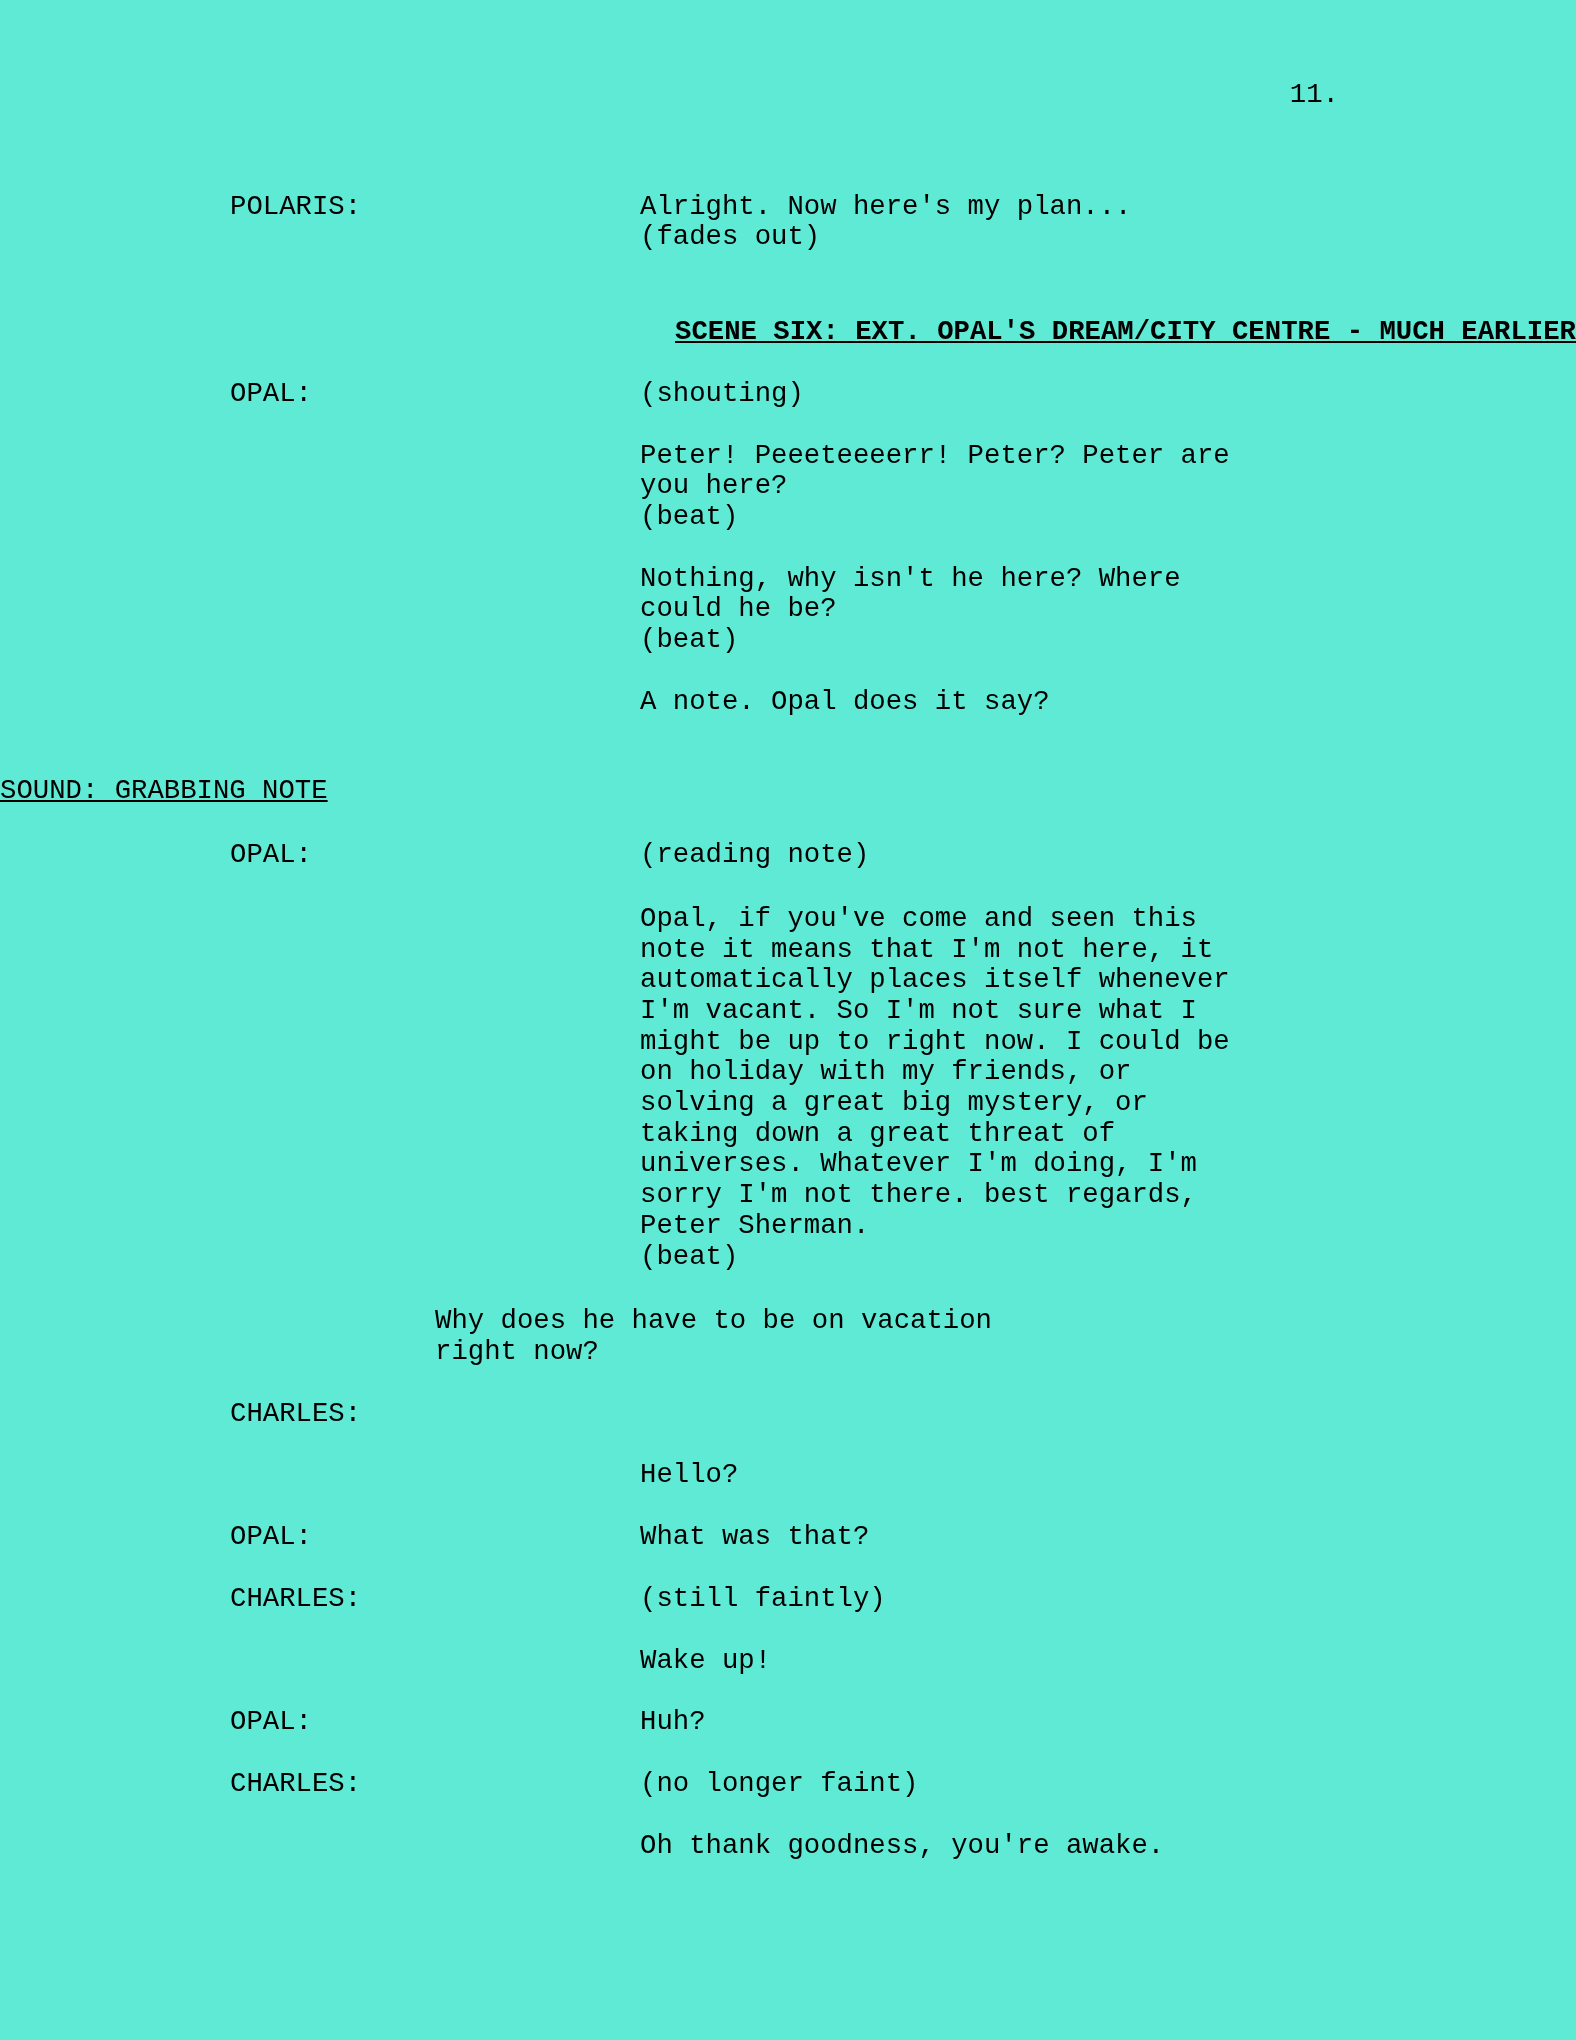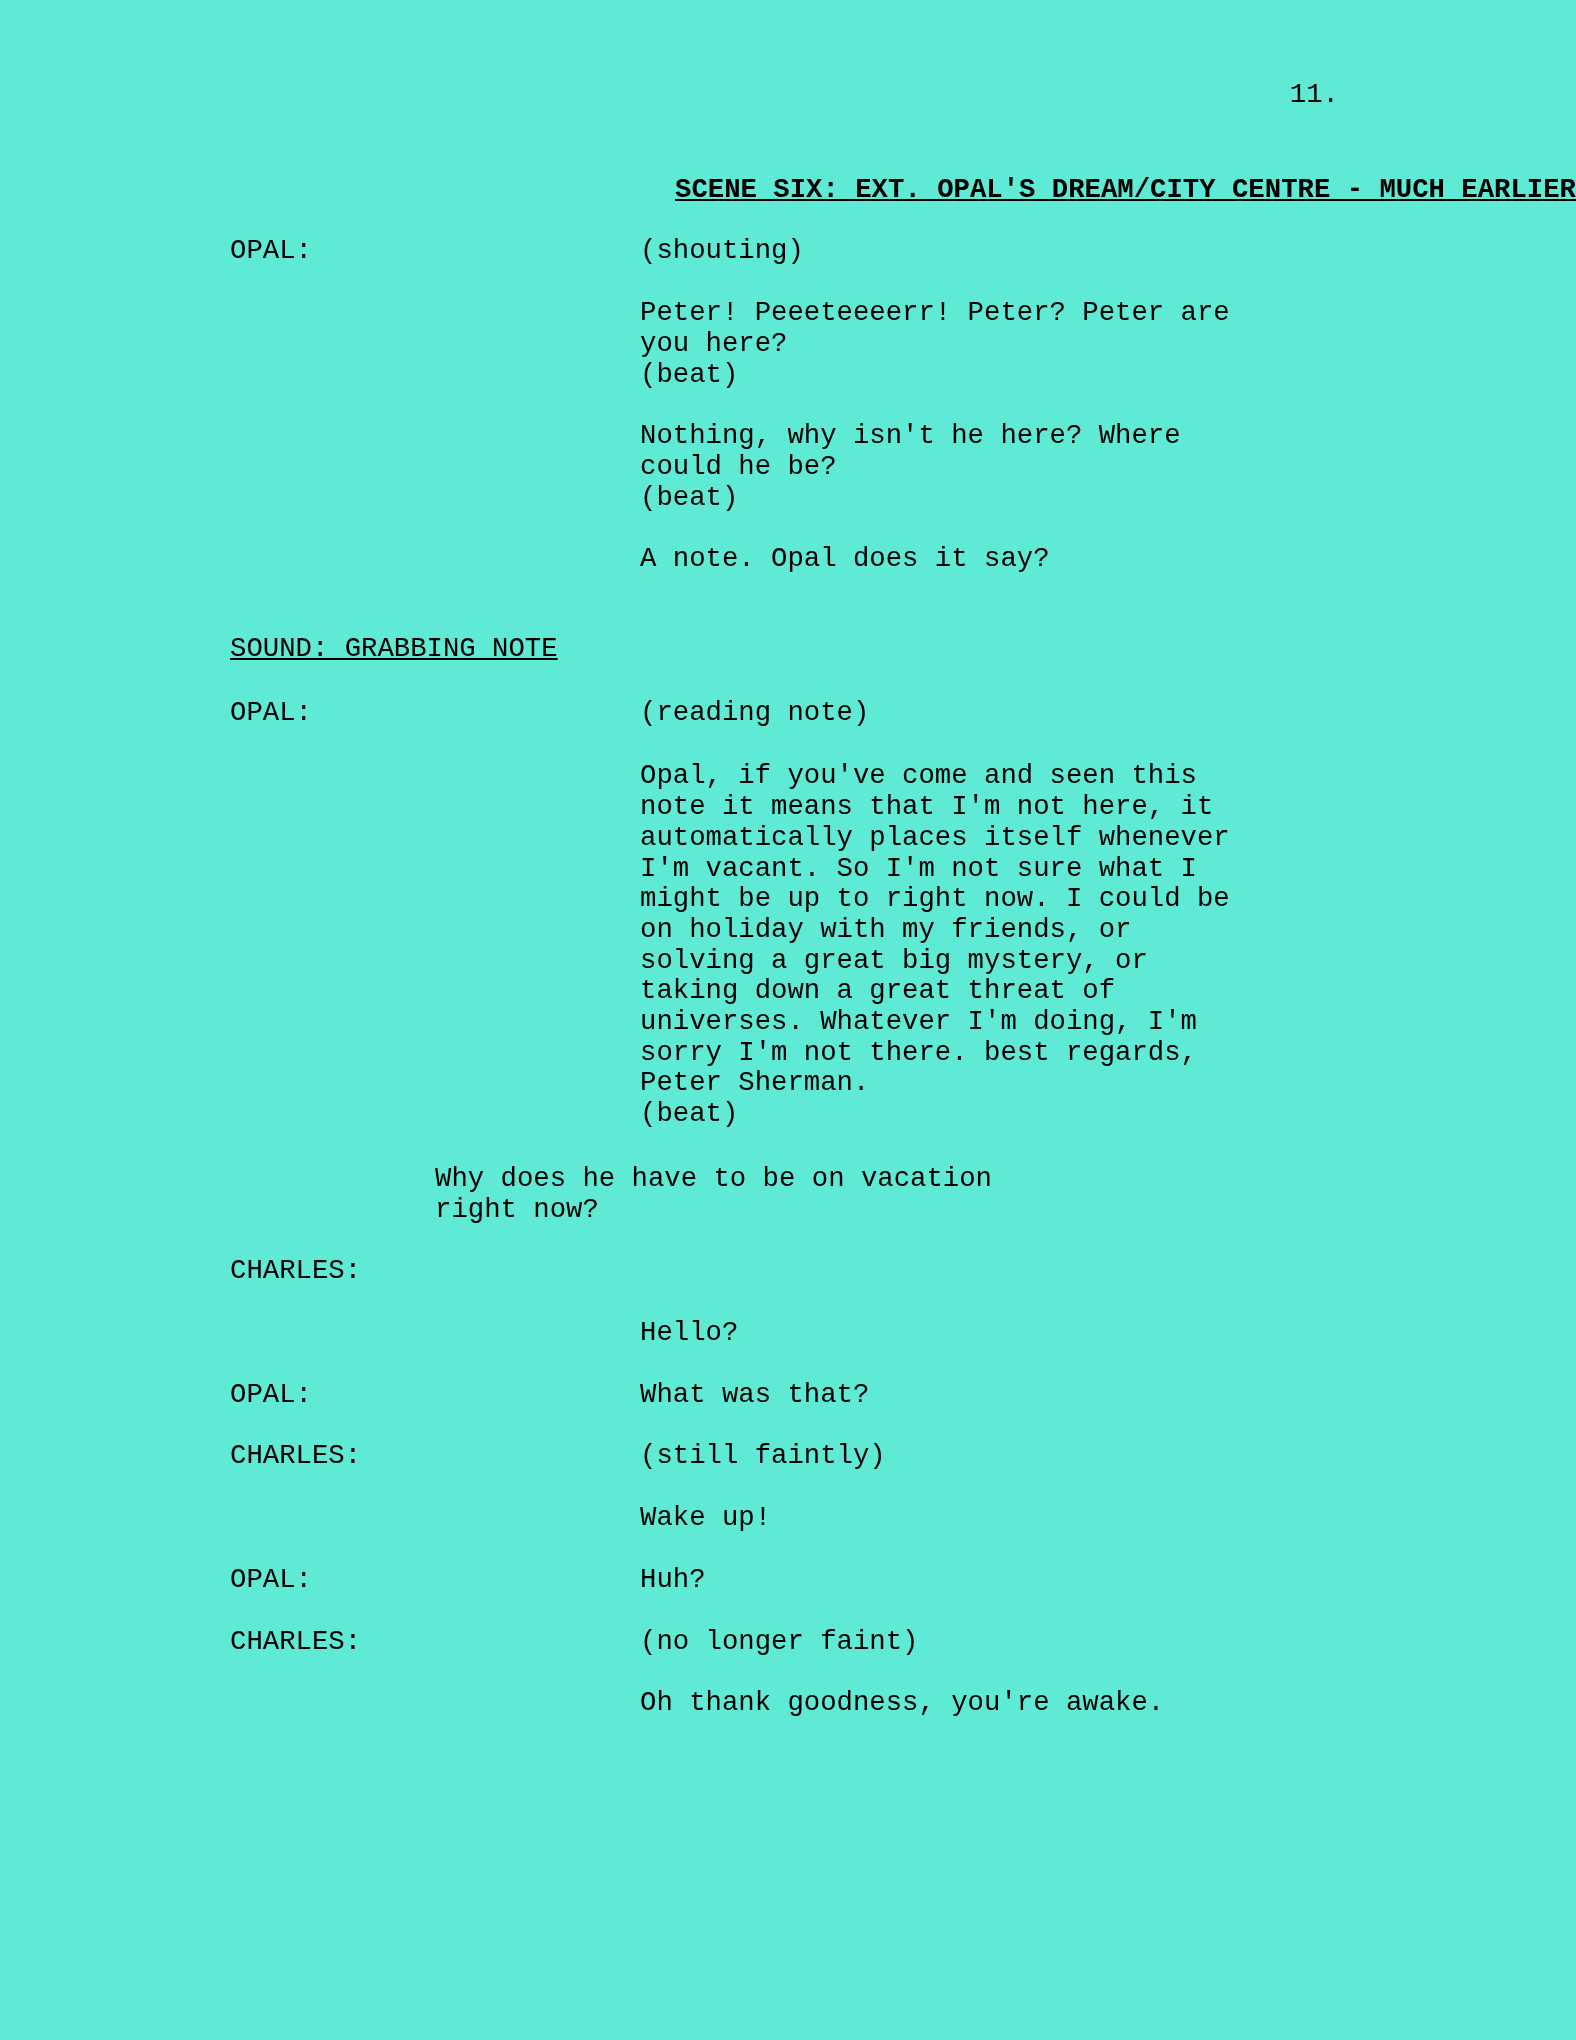--- a/index.html
+++ b/index.html
@@ -41,36 +41,40 @@
   }
   .heading {
     padding-left: 230px;
     font-weight: bold;
     text-decoration: underline;
     margin-top: 64px;
     white-space: pre;
     text-align: right;
   }
   .sound {
-    padding-left: 230px;
     text-decoration: underline;
     margin-top: 59px;
     white-space: pre;
   }
   .mt81 { margin-top: 81px; }
   .mt33 { margin-top: 33px; }
   .mt34 { margin-top: 34px; padding-left: 25px; }
 </style>
 </head>
 <body>
 
 <div class="page">
 
   <div class="pageno">11.</div>
 
+  <div class="row mt81">
+    <span class="cue">POLARIS:</span>
+    <div class="text">Alright. Now here's my plan...
+(fades out)</div>
+  </div>
 
   <div class="heading">SCENE SIX: EXT. OPAL'S DREAM/CITY CENTRE - MUCH EARLIER</div>
 
   <div class="row">
     <span class="cue">OPAL:</span>
     <div class="text">(shouting)</div>
   </div>
 
   <div class="row">
     <span class="cue"></span>

